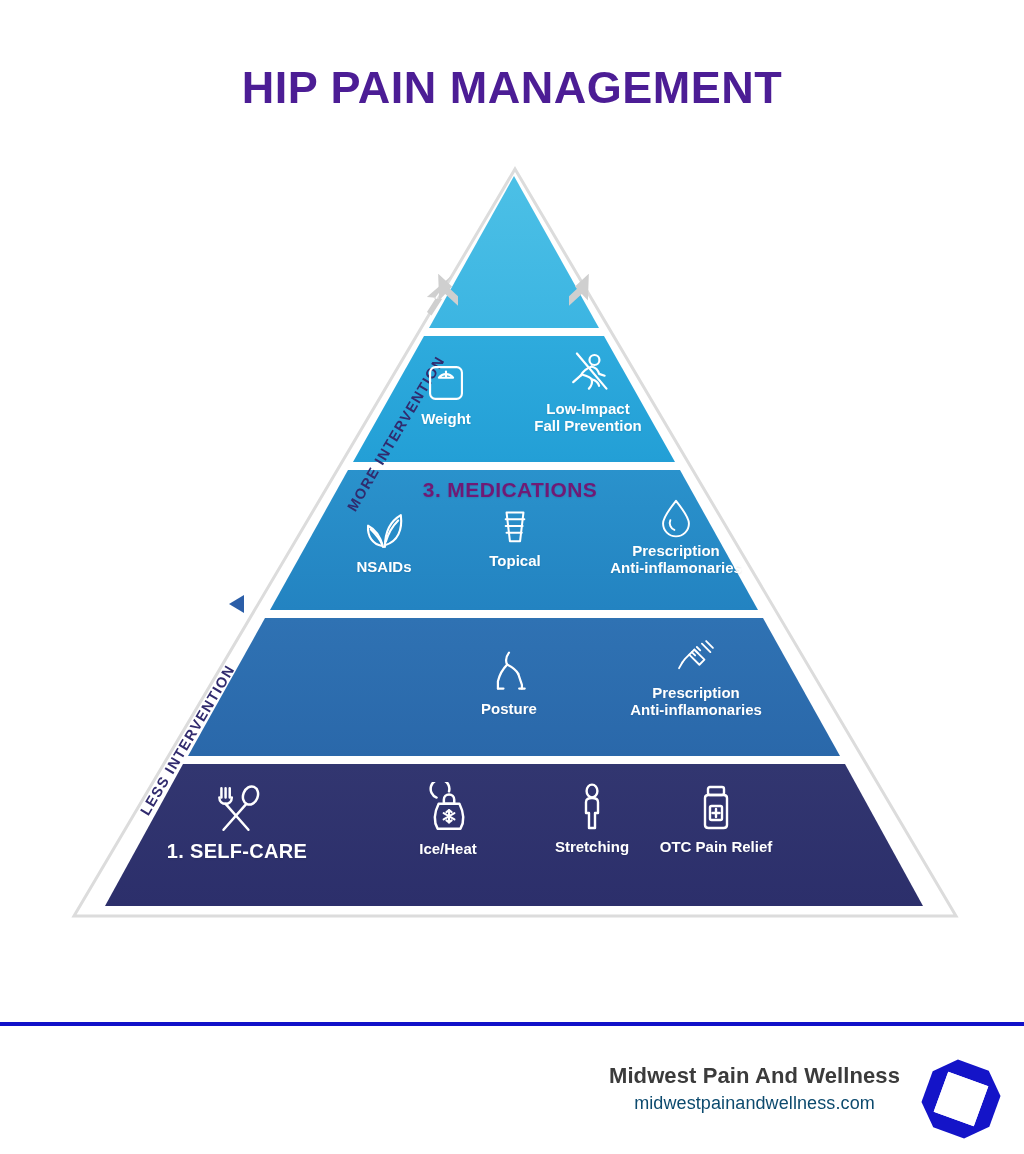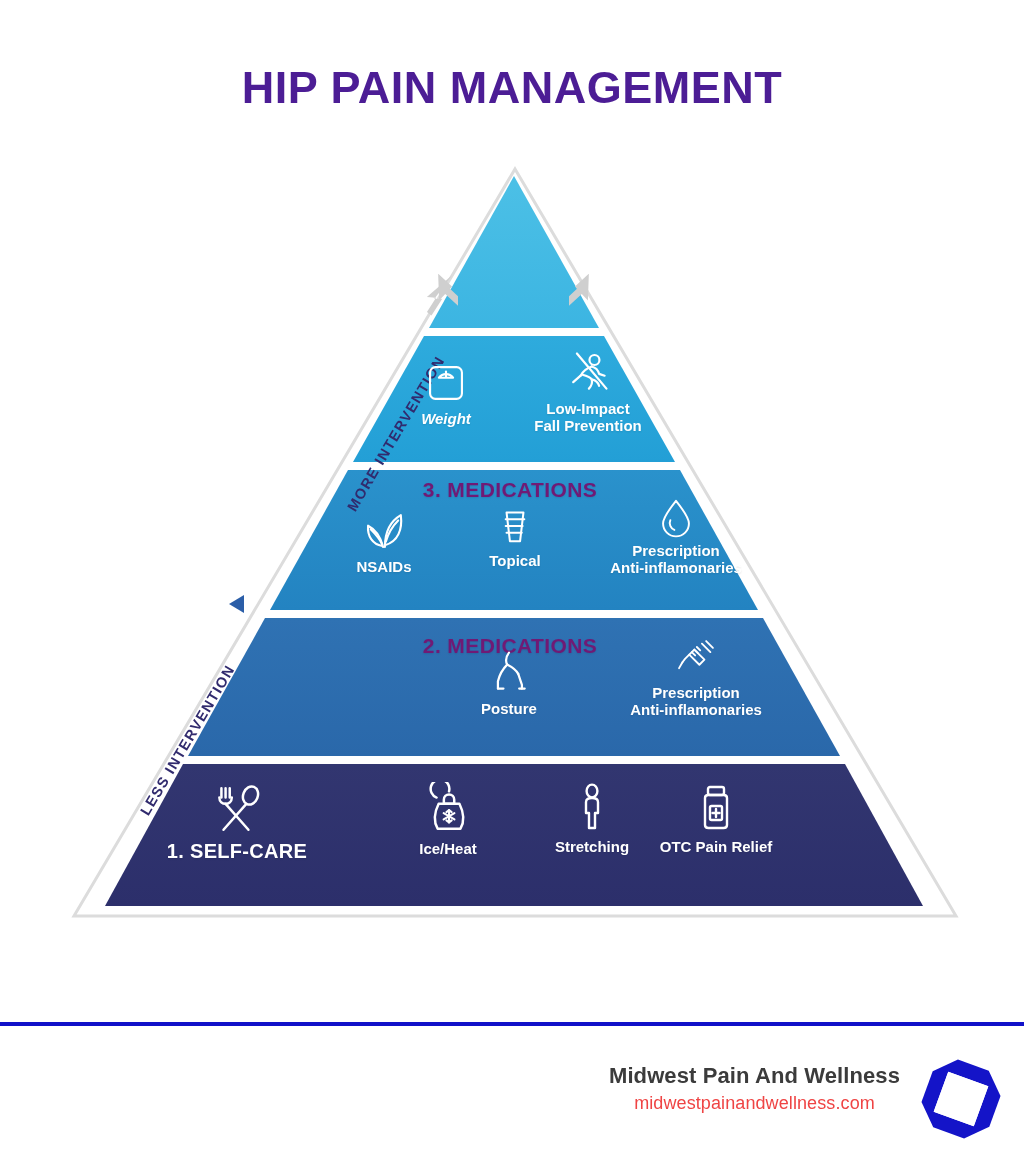--- a/index.html
+++ b/index.html
@@ -127,21 +127,21 @@
   }
   .brand-name {
     font-size: 22px;
     font-weight: bold;
     color: #3b3b3b;
     letter-spacing: 0.1px;
     line-height: 1.25;
   }
   .brand-url {
     font-size: 18px;
-    color: #ef4444;
+    color: #0c4a6e;
     letter-spacing: 0.1px;
     line-height: 1.3;
     margin-top: 2px;
   }
   .brand-logo {
     position: absolute;
     right: 22px;
     top: 18px;
     width: 82px;
     height: 82px;
@@ -208,21 +208,21 @@
 
   <div class="side-label" style="left:344px; top:506px; transform: rotate(-59.5deg);">MORE INTERVENTION</div>
 
   <div class="side-label" style="left:137px; top:810px; transform: rotate(-59.5deg);">LESS INTERVENTION</div>
 
   <svg style="position:absolute;left:228px;top:594px;width:18px;height:20px;" viewBox="0 0 18 20">
     <polygon points="16,1 16,19 1,10" fill="#2b5ea8"></polygon>
   </svg>
 
 
-  <div class="item" style="left:368px; top:360px; width:156px;font-style:italic;">
+  <div class="item" style="left:368px; top:360px; width:156px;">
     <svg class="ic" viewBox="0 0 52 52" width="46" height="46">
       <g fill="none" stroke="#ffffff" stroke-width="2.4" stroke-linecap="round" stroke-linejoin="round">
         <rect x="8" y="8" width="36" height="36" rx="6"></rect>
         <path d="M18 20 A10 10 0 0 1 34 20 Z"></path>
         <line x1="26" y1="13" x2="26" y2="19"></line>
       </g>
     </svg>
     <span class="cap">Weight</span>
   </div>
 
@@ -272,21 +272,20 @@
     <svg class="ic" viewBox="0 0 52 52" width="42" height="42">
       <g fill="none" stroke="#ffffff" stroke-width="2.4" stroke-linecap="round" stroke-linejoin="round">
         <path d="M26 6 C26 6 10 26 10 34 A16 16 0 0 0 42 34 C42 26 26 6 26 6 Z"></path>
         <path d="M19 30 A9 9 0 0 0 24 42"></path>
       </g>
     </svg>
     <span class="cap">Prescription</span>
     <span class="cap">Anti-inflamonaries</span>
   </div>
 
-  <div class="tier-block tier-heading" style="left:310px; top:634px; width:400px;">2. MEDICATIONS</div>
 
 
   <div class="item" style="left:434px; top:648px; width:150px;">
     <svg class="ic" viewBox="0 0 52 52" width="48" height="48">
       <g fill="none" stroke="#ffffff" stroke-width="2.4" stroke-linecap="round" stroke-linejoin="round">
         <path d="M26 5 C23 9 22 14 24 18"></path>
         <path d="M24 18 C20 22 16 28 14 36 L14 44"></path>
         <path d="M24 18 C28 20 33 23 36 28"></path>
         <path d="M36 28 L40 40 L40 44"></path>
         <path d="M14 44 L20 44"></path>

